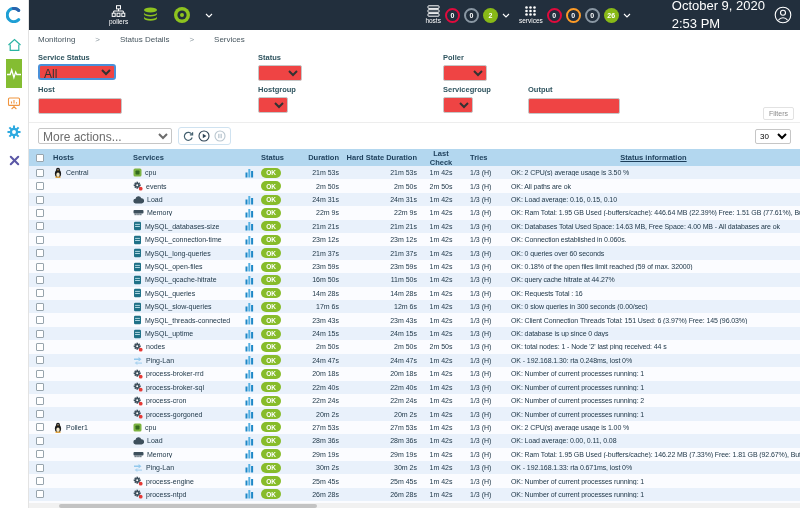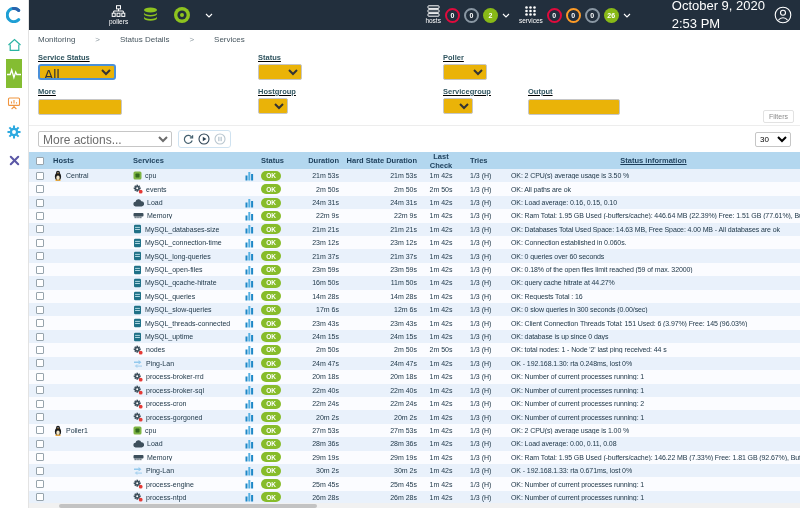--- a/index.html
+++ b/index.html
@@ -34,24 +34,24 @@
 
   
   .breadcrumb { height: 19px; display: flex; align-items: center; gap: 20px;
     padding-left: 9px; font-size: 8px; color: #47565f; flex-shrink: 0; }
   .crumb { cursor: pointer; }
   .crumb-sep { color: #8a979e; }
 
   
   .filters { position: relative; padding: 4px 9px 8px; display: grid;
     grid-template-columns: 220px 185px 85px 90px 1fr; row-gap: 3px;
-    border-bottom: 1px solid #ededed; flex-shrink: 0; text-decoration: underline; }
+    border-bottom: 1px solid #ededed; flex-shrink: 0; }
   .field label { display: block; font-size: 7.5px; font-weight: bold; color: #2f545f; margin-bottom: 2px; }
-  .field select, .field input { height: 16px; font-size: 14px; border: 1px solid #c6c6c6;
-    border-radius: 2px; background: #eab308; color: #333; font-family: inherit; }
+  .field select, .field input { height: 16px; font-size: 12px; border: 1px solid #c6c6c6;
+    border-radius: 2px; background: #ef4444; color: #333; font-family: inherit; }
   .w-all { width: 78px; border: 2px solid #4a90d9 !important; border-radius: 3px !important; }
   .w-sm { width: 44px; }
   .w-xs { width: 30px; }
   .w-in { width: 84px; }
   .w-out { width: 92px; }
   .filters-btn { position: absolute; right: 6px; bottom: 2px; font-size: 7px; color: #8b8b8b;
     background: #fff; border: 1px solid #e2e2e2; border-radius: 2px; padding: 2px 5px; cursor: pointer; }
 
   
   .toolbar { display: flex; align-items: center; gap: 6px; padding: 4px 9px; flex-shrink: 0; }
@@ -282,21 +282,21 @@
       </div>
       <div class="field">
         <label>Status</label>
         <select class="w-sm"><option></option></select>
       </div>
       <div class="field" style="grid-column: 3 / 6;">
         <label>Poller</label>
         <select class="w-sm"><option></option></select>
       </div>
       <div class="field">
-        <label>More</label>
+        <label>Host</label>
         <input class="w-in" value="" style="">
       </div>
       <div class="field">
         <label>Hostgroup</label>
         <select class="w-xs"><option></option></select>
       </div>
       <div class="field">
         <label>Servicegroup</label>
         <select class="w-xs"><option></option></select>
       </div>

